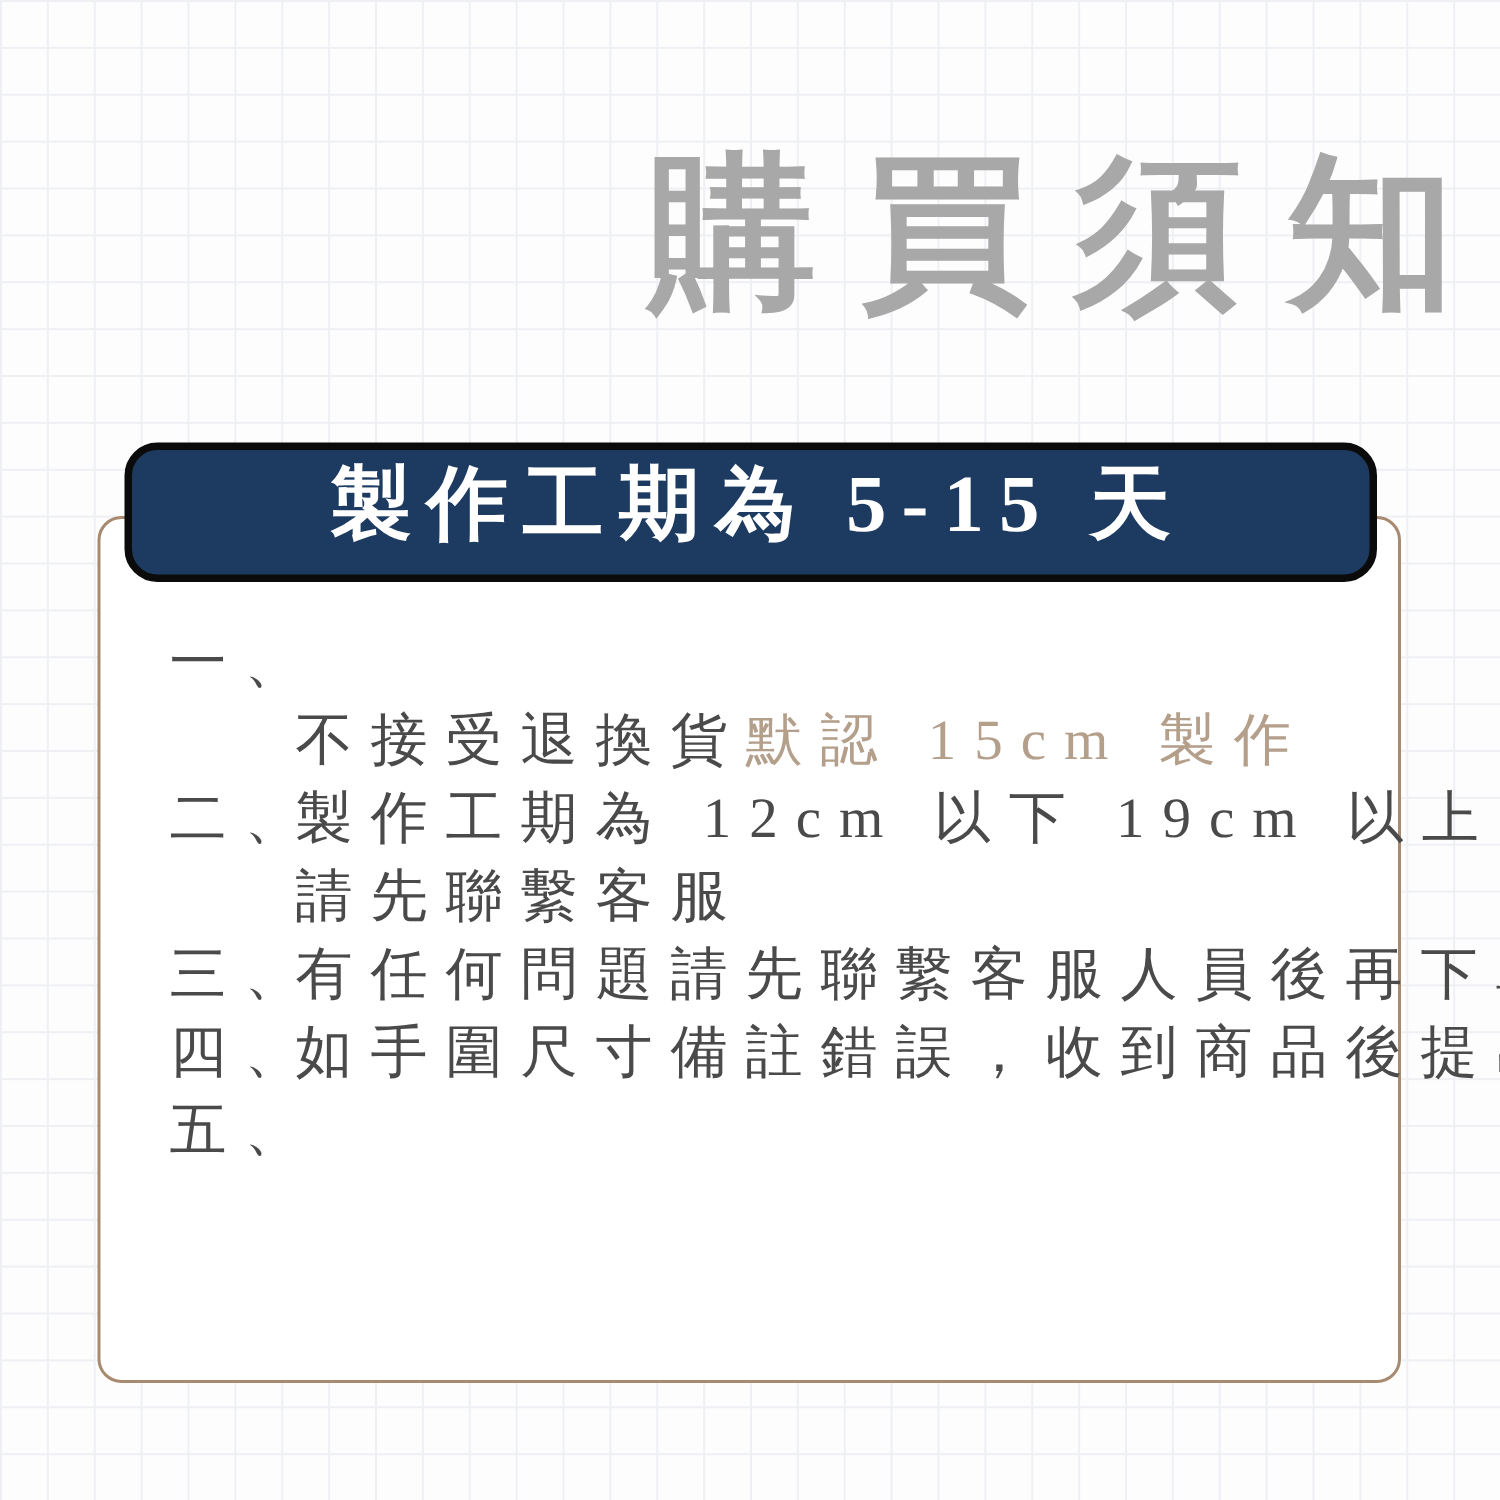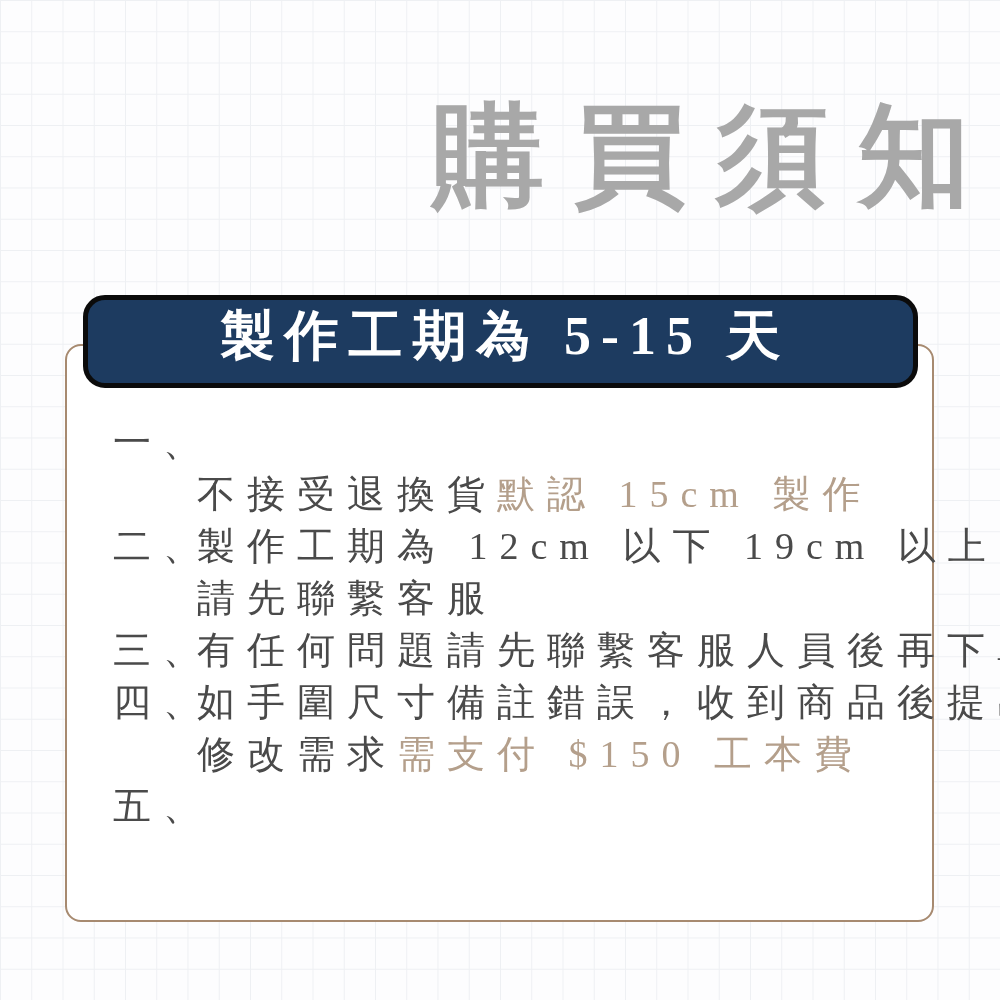--- a/index.html
+++ b/index.html
@@ -115,24 +115,20 @@
     <div class="notice-line">
       <span class="marker">三、</span>
       <span><span class="seg">有任何問題請先聯繫客服人員後再下單</span></span>
     </div>
 
     <div class="notice-line">
       <span class="marker">四、</span>
       <span><span class="seg">如手圍尺寸備註錯誤，收到商品後提出</span></span>
     </div>
 
-    <div class="notice-line">
-      <span class="marker"></span>
-      <span><span class="seg">修改需求</span><span class="seg accent">需支付 $150 工本費</span></span>
-    </div>
 
     <div class="notice-line">
       <span class="marker">五、</span>
     </div>
 
 
   </div>
 </div>
 
 </body></html>

